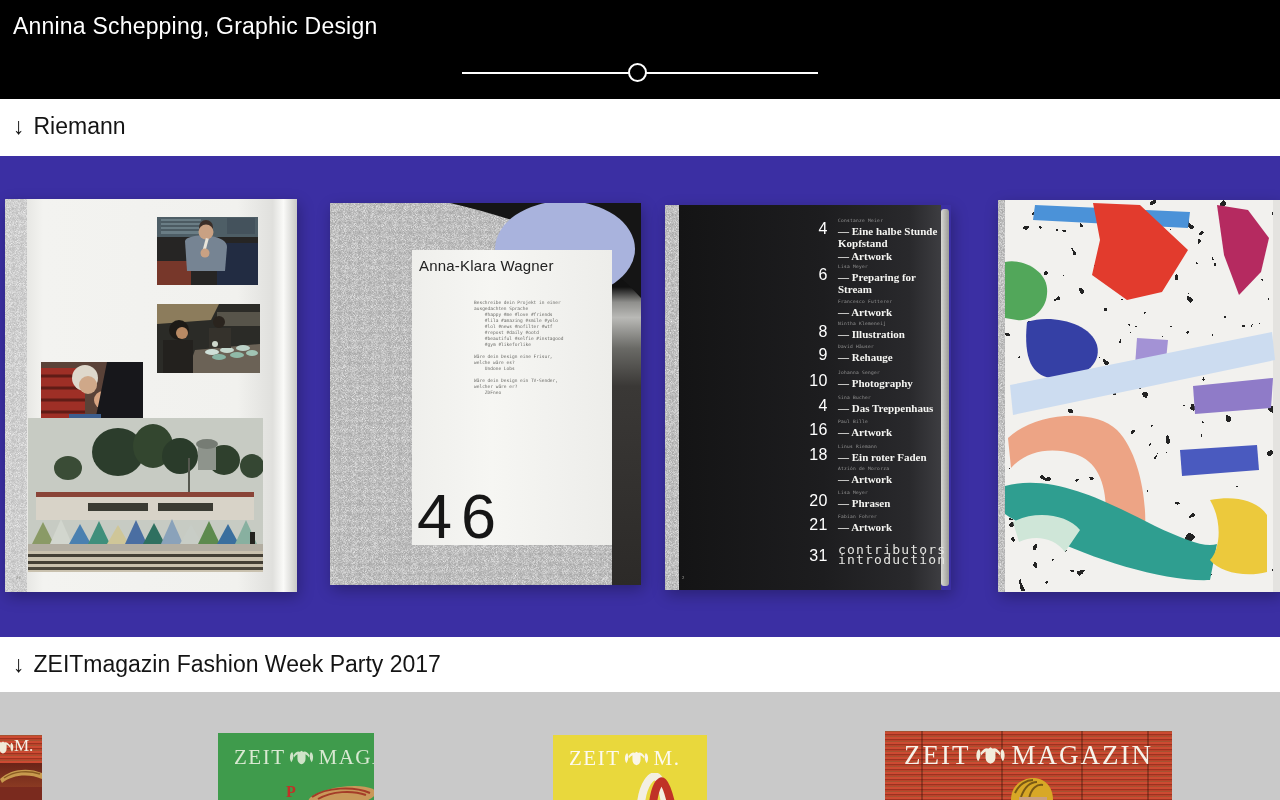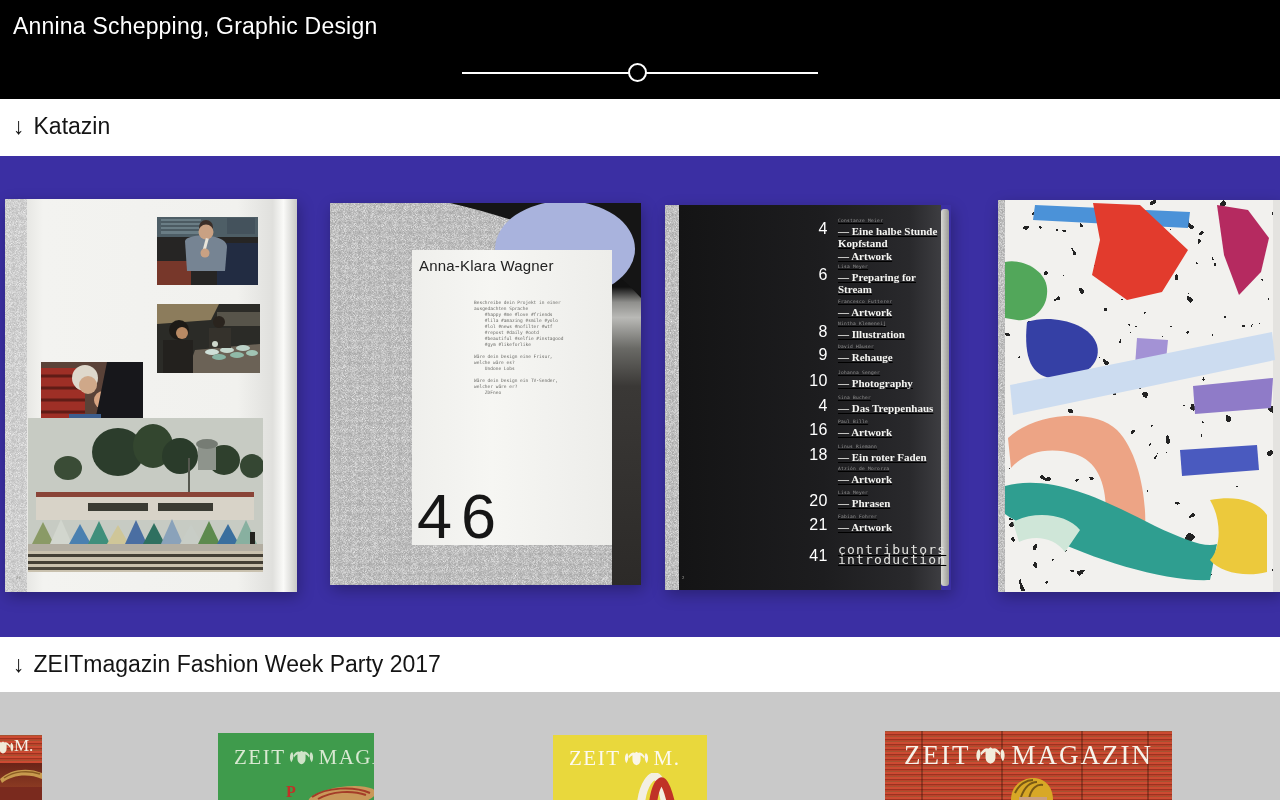--- a/index.html
+++ b/index.html
@@ -36,21 +36,21 @@
           color:#161616;letter-spacing:9px;}
 
   
   .b3-page{left:14px;top:0;width:262px;height:385px;
      background:linear-gradient(90deg,#141415 0,#1d1d1f 55%,#29292c 88%,#3d3d41 100%);}
   .b3-sliver{left:276px;top:4px;width:8px;height:377px;border-radius:3px;
      background:linear-gradient(90deg,#d8d8d4,#9a9a96);}
   .toc-row{left:114px;width:172px;}
   .toc-num{position:absolute;left:0;top:2px;width:49px;text-align:right;
      font-weight:300;font-size:16px;color:#fff;letter-spacing:.5px;}
-  .toc-txt{margin-left:59px;text-decoration:underline;}
+  .toc-txt{margin-left:59px;}
   .toc-name{font:4.5px/5px "DejaVu Sans Mono",monospace;color:#9a9a9a;letter-spacing:.3px;margin-bottom:1.5px;}
   .toc-name:empty{display:none;}
   .toc-title{font-family:"Liberation Serif",serif;font-weight:bold;font-size:11px;
      line-height:12.5px;color:#f5f5f2;white-space:pre-line;}
   .toc-title.mono{font-family:"DejaVu Sans Mono",monospace;font-weight:normal;font-size:13px;
      line-height:10px;color:#e5e5e2;letter-spacing:1.2px;}
 
   
   .zlogo{display:flex;align-items:center;white-space:nowrap;
      font-family:"Liberation Serif",serif;letter-spacing:1.5px;}
@@ -91,21 +91,21 @@
 
   <div class="abs hdr">
     <div class="abs hdr-title">Annina Schepping, Graphic Design</div>
     <div class="abs slider-track"></div>
     <div class="abs slider-handle"></div>
   </div>
 
   <div class="abs strip1">
     <div class="abs sec-label">
       <span>↓</span>
-      <span>Katazin</span>
+      <span>Riemann</span>
     </div>
   </div>
 
   <div class="abs purple">
 
     <div class="abs book" style="left:5px;top:43px;width:292px;height:393px;">
       <svg class="abs" style="left:0;top:0" width="26" height="393">
         <rect width="26" height="393" filter="url(#f-grain)"></rect>
         <rect width="26" height="393" fill="rgba(255,255,255,.25)"></rect>
       </svg>
@@ -307,21 +307,21 @@
           </div>
       </div>
       <div class="abs toc-row" style="top:309px">
         <span class="toc-num">21</span>
         <div class="toc-txt">
             <div class="toc-name">Fabian Fohrer</div>
         <div class="toc-title">— Artwork</div>
           </div>
       </div>
       <div class="abs toc-row" style="top:340px">
-        <span class="toc-num">41</span>
+        <span class="toc-num">31</span>
         <div class="toc-txt">
         <div class="toc-title mono">contributors
 introduction</div>
           </div>
       </div>
       <div class="abs page-num" style="left:17px;top:371px;color:#9a9a96">2</div>
     </div>
 
     <div class="abs book" style="left:998px;top:44px;width:282px;height:392px;">
       <svg class="abs" style="left:0;top:0" width="16" height="392">

